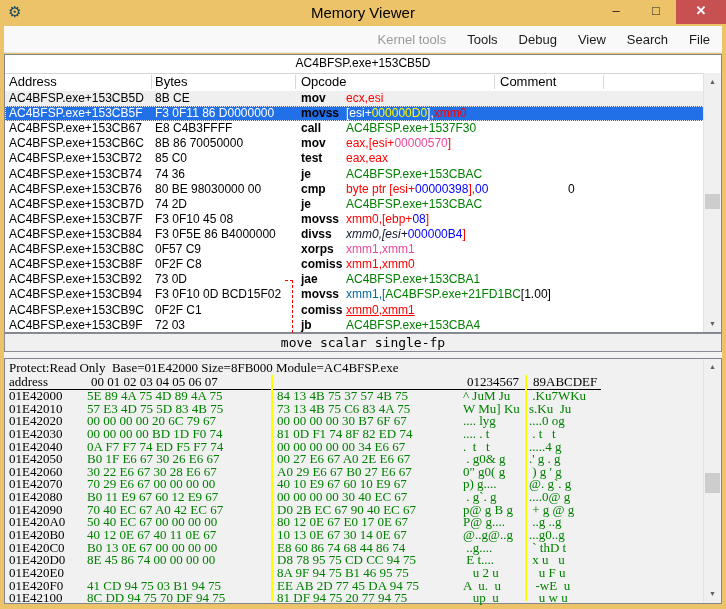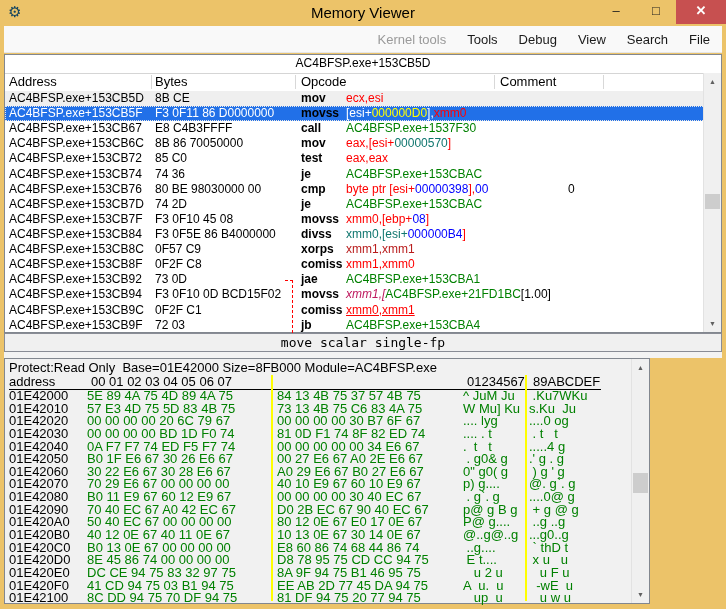--- a/index.html
+++ b/index.html
@@ -39,21 +39,21 @@
   .sb{position:absolute;top:18px;right:0;bottom:0;width:17px;background:#F0F0F0;border-left:1px solid #E2E2E2;}
   .sb-up,.sb-down{position:absolute;left:0;width:17px;height:17px;text-align:center;font-size:7px;line-height:17px;color:#606060;}
   .sb-up{top:0;}
   .sb-down{bottom:0;}
   .sb-thumb{position:absolute;left:1px;width:15px;background:#CDCDCD;}
   
   .statusbar{position:absolute;left:4px;top:333px;width:718px;height:19px;background:#F0F0F0;border:1px solid #898C95;box-sizing:border-box;text-align:center;font-family:"DejaVu Sans Mono",monospace;font-size:13px;line-height:17px;color:#000;}
   .splitter{position:absolute;left:4px;top:352px;width:718px;height:6px;background:#F3F3F3;text-align:center;}
   .splitter .dots{font-size:8px;line-height:5px;color:#9A9A9A;letter-spacing:2px;}
   
-  .hexpanel{position:absolute;left:4px;top:358px;width:646px;height:246px;background:#F1F1F1;border:1px solid #82878F;box-sizing:border-box;font-family:Liberation Sans, sans-serif;color:#000;}
+  .hexpanel{position:absolute;left:4px;top:358px;width:718px;height:246px;background:#F1F1F1;border:1px solid #82878F;box-sizing:border-box;font-family:Liberation Serif, serif;color:#000;}
   .hexinfo{position:absolute;left:4px;top:1px;font-size:13px;line-height:15px;white-space:pre;}
   .hexhdr{position:absolute;left:4px;top:16px;width:592px;height:14px;font-size:13px;line-height:13px;border-bottom:1px solid #000;white-space:pre;}
   .hexhdr span{position:absolute;top:0;}
   .hexrows{position:absolute;left:0;top:31px;width:700px;height:215px;overflow:hidden;}
   .hrow{position:relative;height:12.65px;font-size:13px;line-height:12.6px;white-space:pre;}
   .hrow span{position:absolute;top:0;}
   .h-addr{left:4px;color:#000;}
   .h-b1{left:82px;color:#008000;}
   .h-b2{left:272px;color:#008000;}
   .h-a1{left:458px;color:#008000;}
@@ -101,31 +101,31 @@
       <span class="dcol" style="left:495px">Comment</span>
       <span class="dcolsep" style="left:146px"></span>
       <span class="dcolsep" style="left:290px"></span>
       <span class="dcolsep" style="left:489px"></span>
       <span class="dcolsep" style="left:598px"></span>
     </div>
     <div class="drows">
         <div class="drow shaded"><span class="c-addr">AC4BFSP.exe+153CB5D</span><span class="c-bytes">8B CE</span><span class="c-op">mov</span><span class="c-opr"><span style="position: static; color: rgb(255, 0, 0); text-align: center;">ecx,esi</span></span></div>
         <div class="drow sel"><span class="c-addr">AC4BFSP.exe+153CB5F</span><span class="c-bytes">F3 0F11 86 D0000000</span><span class="c-op">movss</span><span class="c-opr"><span style="position: static; color: rgb(255, 255, 255);">[esi+</span><span style="position: static; color: rgb(255, 255, 0);">000000D0</span><span style="position: static; color: rgb(255, 255, 255);">],</span><span style="position: static; color: rgb(255, 0, 0);">xmm0</span></span></div>
         <div class="drow"><span class="c-addr">AC4BFSP.exe+153CB67</span><span class="c-bytes">E8 C4B3FFFF</span><span class="c-op">call</span><span class="c-opr"><span style="position: static; color: rgb(0, 128, 0);">AC4BFSP.exe+1537F30</span></span></div>
-        <div class="drow"><span class="c-addr">AC4BFSP.exe+153CB6C</span><span class="c-bytes">8B 86 70050000</span><span class="c-op">mov</span><span class="c-opr"><span style="position: static; color: rgb(255, 0, 0);">eax,[esi+</span><span style="position: static; color: #0f766e;">00000570</span><span style="position: static; color: rgb(255, 0, 0);">]</span></span></div>
+        <div class="drow"><span class="c-addr">AC4BFSP.exe+153CB6C</span><span class="c-bytes">8B 86 70050000</span><span class="c-op">mov</span><span class="c-opr"><span style="position: static; color: rgb(255, 0, 0);">eax,[esi+</span><span style="position: static; color: #ec4899;">00000570</span><span style="position: static; color: rgb(255, 0, 0);">]</span></span></div>
         <div class="drow"><span class="c-addr">AC4BFSP.exe+153CB72</span><span class="c-bytes">85 C0</span><span class="c-op">test</span><span class="c-opr"><span style="position: static; color: rgb(255, 0, 0);">eax,eax</span></span></div>
         <div class="drow"><span class="c-addr">AC4BFSP.exe+153CB74</span><span class="c-bytes">74 36</span><span class="c-op">je</span><span class="c-opr"><span style="position: static; color: rgb(0, 128, 0);">AC4BFSP.exe+153CBAC</span></span></div>
         <div class="drow"><span class="c-addr">AC4BFSP.exe+153CB76</span><span class="c-bytes">80 BE 98030000 00</span><span class="c-op">cmp</span><span class="c-opr"><span style="position: static; color: rgb(255, 0, 0);">byte ptr [esi+</span><span style="position: static; color: rgb(0, 0, 255);">00000398</span><span style="position: static; color: rgb(255, 0, 0);">],</span><span style="position: static; color: rgb(0, 0, 255);">00</span></span><span class="c-cmt">0</span></div>
         <div class="drow"><span class="c-addr">AC4BFSP.exe+153CB7D</span><span class="c-bytes">74 2D</span><span class="c-op">je</span><span class="c-opr"><span style="position: static; color: rgb(0, 128, 0);">AC4BFSP.exe+153CBAC</span></span></div>
         <div class="drow"><span class="c-addr">AC4BFSP.exe+153CB7F</span><span class="c-bytes">F3 0F10 45 08</span><span class="c-op">movss</span><span class="c-opr"><span style="position: static; color: rgb(255, 0, 0);">xmm0,[ebp+</span><span style="position: static; color: rgb(0, 0, 255);">08</span><span style="position: static; color: rgb(255, 0, 0);">]</span></span></div>
-        <div class="drow"><span class="c-addr">AC4BFSP.exe+153CB84</span><span class="c-bytes">F3 0F5E 86 B4000000</span><span class="c-op">divss</span><span class="c-opr"><span style="position: static; color: #0f766e;">xmm0,[esi+</span><span style="position: static; color: rgb(0, 0, 255);">000000B4</span><span style="position: static; color: rgb(255, 0, 0);">]</span></span></div>
-        <div class="drow"><span class="c-addr">AC4BFSP.exe+153CB8C</span><span class="c-bytes">0F57 C9</span><span class="c-op">xorps</span><span class="c-opr"><span style="position: static; color: #b91c1c;">xmm1,xmm1</span></span></div>
+        <div class="drow"><span class="c-addr">AC4BFSP.exe+153CB84</span><span class="c-bytes">F3 0F5E 86 B4000000</span><span class="c-op">divss</span><span class="c-opr"><span style="position: static; color: #0f172a; font-style: italic;">xmm0,[esi+</span><span style="position: static; color: rgb(0, 0, 255);">000000B4</span><span style="position: static; color: rgb(255, 0, 0);">]</span></span></div>
+        <div class="drow"><span class="c-addr">AC4BFSP.exe+153CB8C</span><span class="c-bytes">0F57 C9</span><span class="c-op">xorps</span><span class="c-opr"><span style="position: static; color: #ec4899;">xmm1,xmm1</span></span></div>
         <div class="drow"><span class="c-addr">AC4BFSP.exe+153CB8F</span><span class="c-bytes">0F2F C8</span><span class="c-op">comiss</span><span class="c-opr"><span style="position: static; color: rgb(255, 0, 0);">xmm1,xmm0</span></span></div>
         <div class="drow"><span class="c-addr">AC4BFSP.exe+153CB92</span><span class="c-bytes">73 0D</span><span class="c-op">jae</span><span class="c-opr"><span style="position: static; color: rgb(0, 128, 0);">AC4BFSP.exe+153CBA1</span></span></div>
-        <div class="drow"><span class="c-addr">AC4BFSP.exe+153CB94</span><span class="c-bytes">F3 0F10 0D BCD15F02</span><span class="c-op">movss</span><span class="c-opr"><span style="position: static; color: #be185d; font-style: italic;">xmm1,[</span><span style="position: static; color: rgb(0, 128, 0);">AC4BFSP.exe+21FD1BC</span><span style="position: static; color: rgb(0, 0, 0);">[1.00]</span></span></div>
+        <div class="drow"><span class="c-addr">AC4BFSP.exe+153CB94</span><span class="c-bytes">F3 0F10 0D BCD15F02</span><span class="c-op">movss</span><span class="c-opr"><span style="position: static; color: #0369a1;">xmm1,[</span><span style="position: static; color: rgb(0, 128, 0);">AC4BFSP.exe+21FD1BC</span><span style="position: static; color: rgb(0, 0, 0);">[1.00]</span></span></div>
         <div class="drow"><span class="c-addr">AC4BFSP.exe+153CB9C</span><span class="c-bytes">0F2F C1</span><span class="c-op">comiss</span><span class="c-opr"><span style="position: static; color: rgb(255, 0, 0); text-decoration: underline;">xmm0,xmm1</span></span></div>
         <div class="drow"><span class="c-addr">AC4BFSP.exe+153CB9F</span><span class="c-bytes">72 03</span><span class="c-op">jb</span><span class="c-opr"><span style="position: static; color: rgb(0, 128, 0);">AC4BFSP.exe+153CBA4</span></span></div>
       </div>
     <div class="jumpdash"></div>
     <div class="jumpline"></div>
     <div class="sb">
       <div class="sb-up">▲</div>
       <div class="sb-thumb" style="top:121px;height:15px"></div>
       <div class="sb-down">▼</div>
     </div>
@@ -151,21 +151,21 @@
         <div class="hrow"><span class="h-addr">01E42040</span><span class="h-b1">0A F7 F7 74 ED F5 F7 74</span><span class="h-b2">00 00 00 00 00 34 E6 67</span><span class="h-a1">.  t   t</span><span class="h-a2">.....4 g</span></div>
         <div class="hrow"><span class="h-addr">01E42050</span><span class="h-b1">B0 1F E6 67 30 26 E6 67</span><span class="h-b2">00 27 E6 67 A0 2E E6 67</span><span class="h-a1"> . g0&amp; g</span><span class="h-a2">.' g . g</span></div>
         <div class="hrow"><span class="h-addr">01E42060</span><span class="h-b1">30 22 E6 67 30 28 E6 67</span><span class="h-b2">A0 29 E6 67 B0 27 E6 67</span><span class="h-a1">0" g0( g</span><span class="h-a2"> ) g ' g</span></div>
         <div class="hrow"><span class="h-addr">01E42070</span><span class="h-b1">70 29 E6 67 00 00 00 00</span><span class="h-b2">40 10 E9 67 60 10 E9 67</span><span class="h-a1">p) g....</span><span class="h-a2">@. g`. g</span></div>
         <div class="hrow"><span class="h-addr">01E42080</span><span class="h-b1">B0 11 E9 67 60 12 E9 67</span><span class="h-b2">00 00 00 00 30 40 EC 67</span><span class="h-a1"> . g`. g</span><span class="h-a2">....0@ g</span></div>
         <div class="hrow"><span class="h-addr">01E42090</span><span class="h-b1">70 40 EC 67 A0 42 EC 67</span><span class="h-b2">D0 2B EC 67 90 40 EC 67</span><span class="h-a1">p@ g B g</span><span class="h-a2"> + g @ g</span></div>
         <div class="hrow"><span class="h-addr">01E420A0</span><span class="h-b1">50 40 EC 67 00 00 00 00</span><span class="h-b2">80 12 0E 67 E0 17 0E 67</span><span class="h-a1">P@ g....</span><span class="h-a2"> ..g ..g</span></div>
         <div class="hrow"><span class="h-addr">01E420B0</span><span class="h-b1">40 12 0E 67 40 11 0E 67</span><span class="h-b2">10 13 0E 67 30 14 0E 67</span><span class="h-a1">@..g@..g</span><span class="h-a2">...g0..g</span></div>
         <div class="hrow"><span class="h-addr">01E420C0</span><span class="h-b1">B0 13 0E 67 00 00 00 00</span><span class="h-b2">E8 60 86 74 68 44 86 74</span><span class="h-a1"> ..g....</span><span class="h-a2"> ` thD t</span></div>
         <div class="hrow"><span class="h-addr">01E420D0</span><span class="h-b1">8E 45 86 74 00 00 00 00</span><span class="h-b2">D8 78 95 75 CD CC 94 75</span><span class="h-a1"> E t....</span><span class="h-a2"> x u   u</span></div>
-        <div class="hrow"><span class="h-addr">01E420E0</span><span class="h-b1">DC CE 94 75 83 32 97 75</span><span class="h-b2">8A 9F 94 75 B1 46 95 75</span><span class="h-a1">   u 2 u</span><span class="h-a2">   u F u</span></div>
+        <div class="hrow"><span class="h-addr">01E420E0</span><span class="h-b2">8A 9F 94 75 B1 46 95 75</span><span class="h-a1">   u 2 u</span><span class="h-a2">   u F u</span></div>
         <div class="hrow"><span class="h-addr">01E420F0</span><span class="h-b1">41 CD 94 75 03 B1 94 75</span><span class="h-b2">EE AB 2D 77 45 DA 94 75</span><span class="h-a1">A  u.  u</span><span class="h-a2">  -wE  u</span></div>
         <div class="hrow"><span class="h-addr">01E42100</span><span class="h-b1">8C DD 94 75 70 DF 94 75</span><span class="h-b2">81 DF 94 75 20 77 94 75</span><span class="h-a1">   up  u</span><span class="h-a2">   u w u</span></div>
       </div>
     <div class="yline yline1"></div>
     <div class="yline yline2"></div>
     <div class="hexsb">
       <div class="sb-up">▲</div>
       <div class="sb-thumb" style="top:114px;height:20px"></div>
       <div class="sb-down">▼</div>
     </div>

